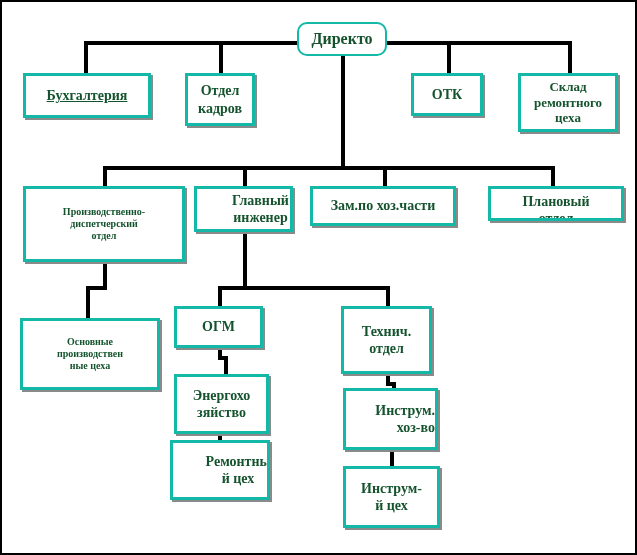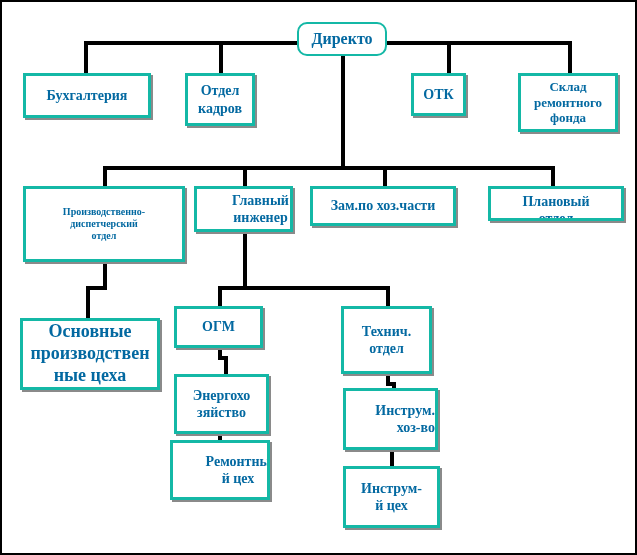--- a/index.html
+++ b/index.html
@@ -27,21 +27,21 @@
     height: 555px;
     box-sizing: border-box;
     border: 2px solid #000000;
     pointer-events: none;
   }
   .node {
     position: absolute;
     box-sizing: border-box;
     border: 3px solid #14b8a6;
     background: #ffffff;
-    color: #0369a1;
+    color: #14532d;
     font-weight: bold;
     text-align: center;
     display: flex;
     flex-direction: column;
     align-items: center;
     justify-content: center;
     line-height: 1.22;
     font-size: 14px;
     overflow: hidden;
     z-index: 5;
@@ -108,37 +108,37 @@
   <div class="conn v" style="left:386px; top:374px; height:12px;"></div>
   <div class="conn h" style="left:386px; top:382px; width:10px;"></div>
   <div class="conn v" style="left:392px; top:382px; height:16px;"></div>
 
   <div class="conn v" style="left:390px; top:450px; height:16px;"></div>
 
   <div class="node rounded" style="left:297px; top:22px; width:90px; height:34px; font-size:16px;">
     <span class="ln">Директо</span>
   </div>
 
-  <div class="node" style="left:23px; top:73px; width:128px; height:45px;">
+  <div class="node" style="left:23px; top:73px; width:128px; height:45px;text-decoration:underline;">
     <span class="ln">Бухгалтерия</span>
   </div>
 
   <div class="node" style="left:185px; top:73px; width:70px; height:53px;">
     <span class="ln">Отдел</span>
     <span class="ln">кадров</span>
   </div>
 
-  <div class="node" style="left:411px; top:73px; width:55px; height:43px;text-align:right;">
+  <div class="node" style="left:411px; top:73px; width:72px; height:43px;text-align:right;">
     <span class="ln">ОТК</span>
   </div>
 
   <div class="node" style="left:518px; top:73px; width:100px; height:59px; font-size:13px;">
     <span class="ln">Склад</span>
     <span class="ln">ремонтного</span>
-    <span class="ln">фонда</span>
+    <span class="ln">цеха</span>
   </div>
 
   <div class="node" style="left:23px; top:186px; width:162px; height:76px; font-size:10px;">
     <span class="ln">Производственно-</span>
     <span class="ln">диспетчерский</span>
     <span class="ln">отдел</span>
   </div>
 
   <div class="node" style="left:194px; top:186px; width:99px; height:46px;padding-left:34px;">
     <span class="ln">Главный</span>
@@ -147,21 +147,21 @@
 
   <div class="node" style="left:310px; top:186px; width:146px; height:40px; font-size:14px;">
     <span class="ln">Зам.по хоз.части</span>
   </div>
 
   <div class="node clipped" style="left:488px; top:186px; width:136px; height:35px;align-items:center;">
     <span class="ln">Плановый</span>
     <span class="ln">отдел</span>
   </div>
 
-  <div class="node" style="left:20px; top:318px; width:140px; height:72px; font-size:18px;">
+  <div class="node" style="left:20px; top:318px; width:140px; height:72px; font-size:10px;">
     <span class="ln">Основные</span>
     <span class="ln">производствен</span>
     <span class="ln">ные цеха</span>
   </div>
 
   <div class="node" style="left:174px; top:306px; width:89px; height:42px;">
     <span class="ln">ОГМ</span>
   </div>
 
   <div class="node" style="left:341px; top:306px; width:91px; height:68px;">

